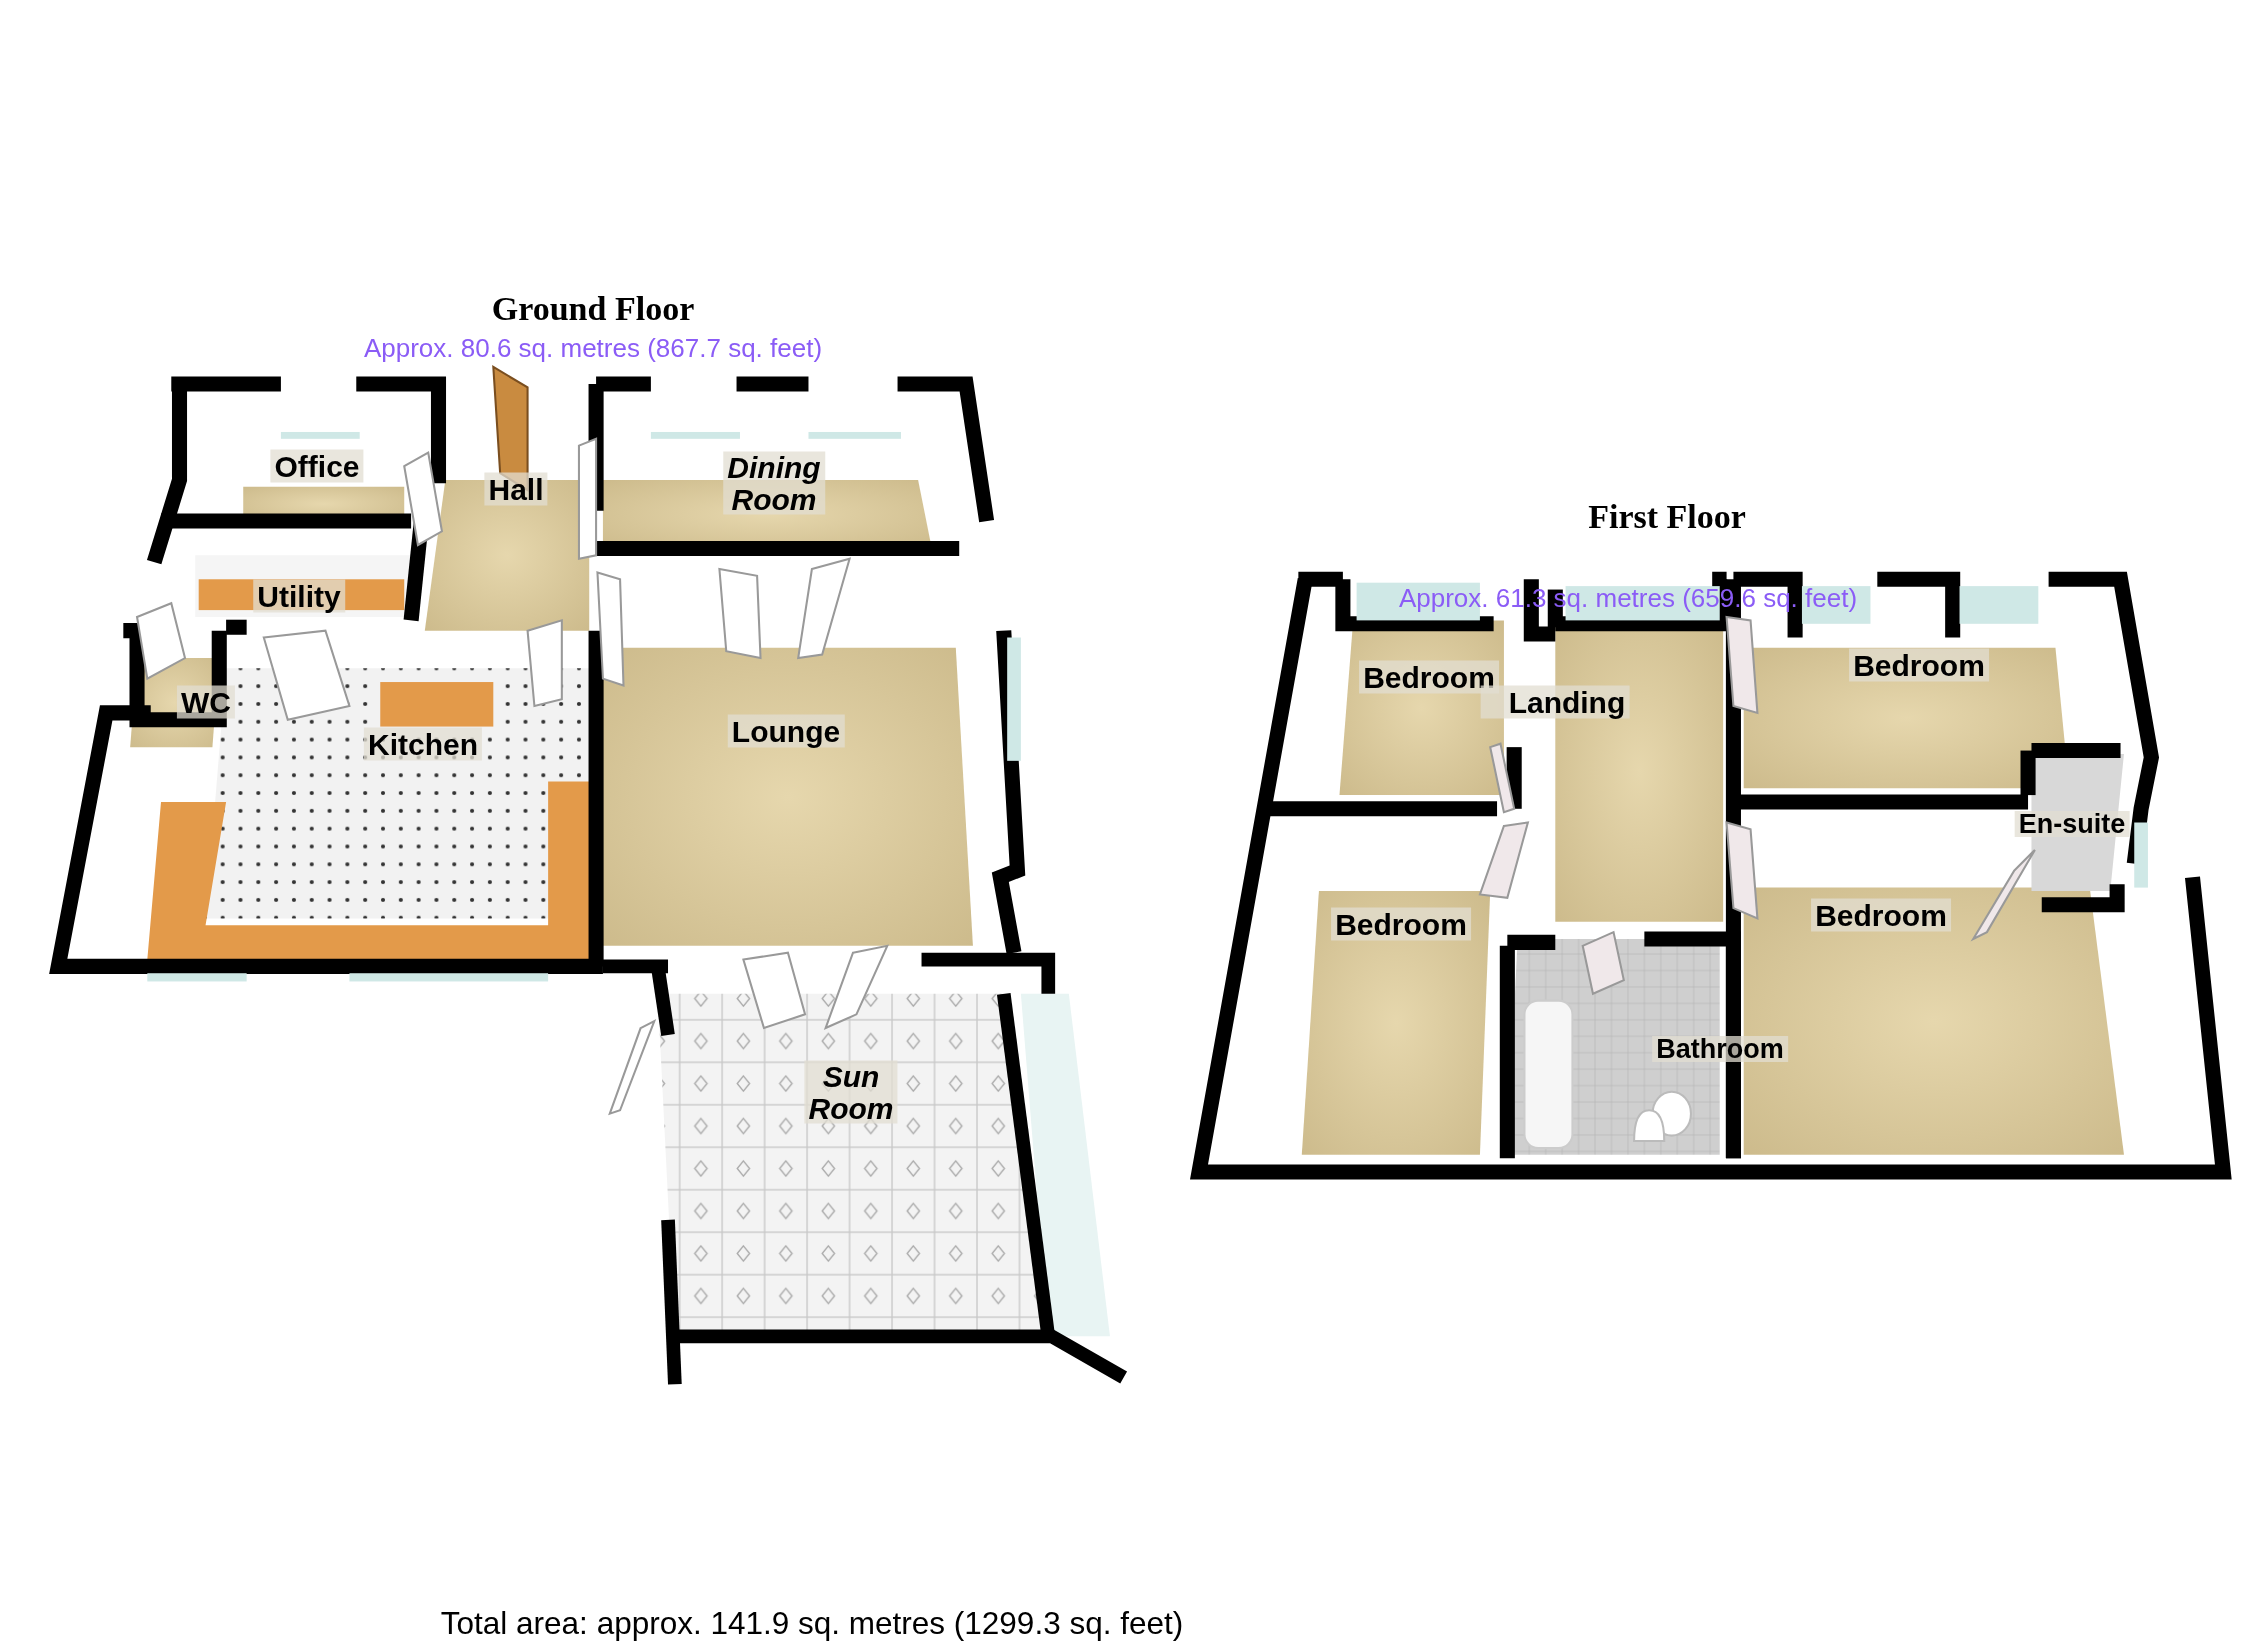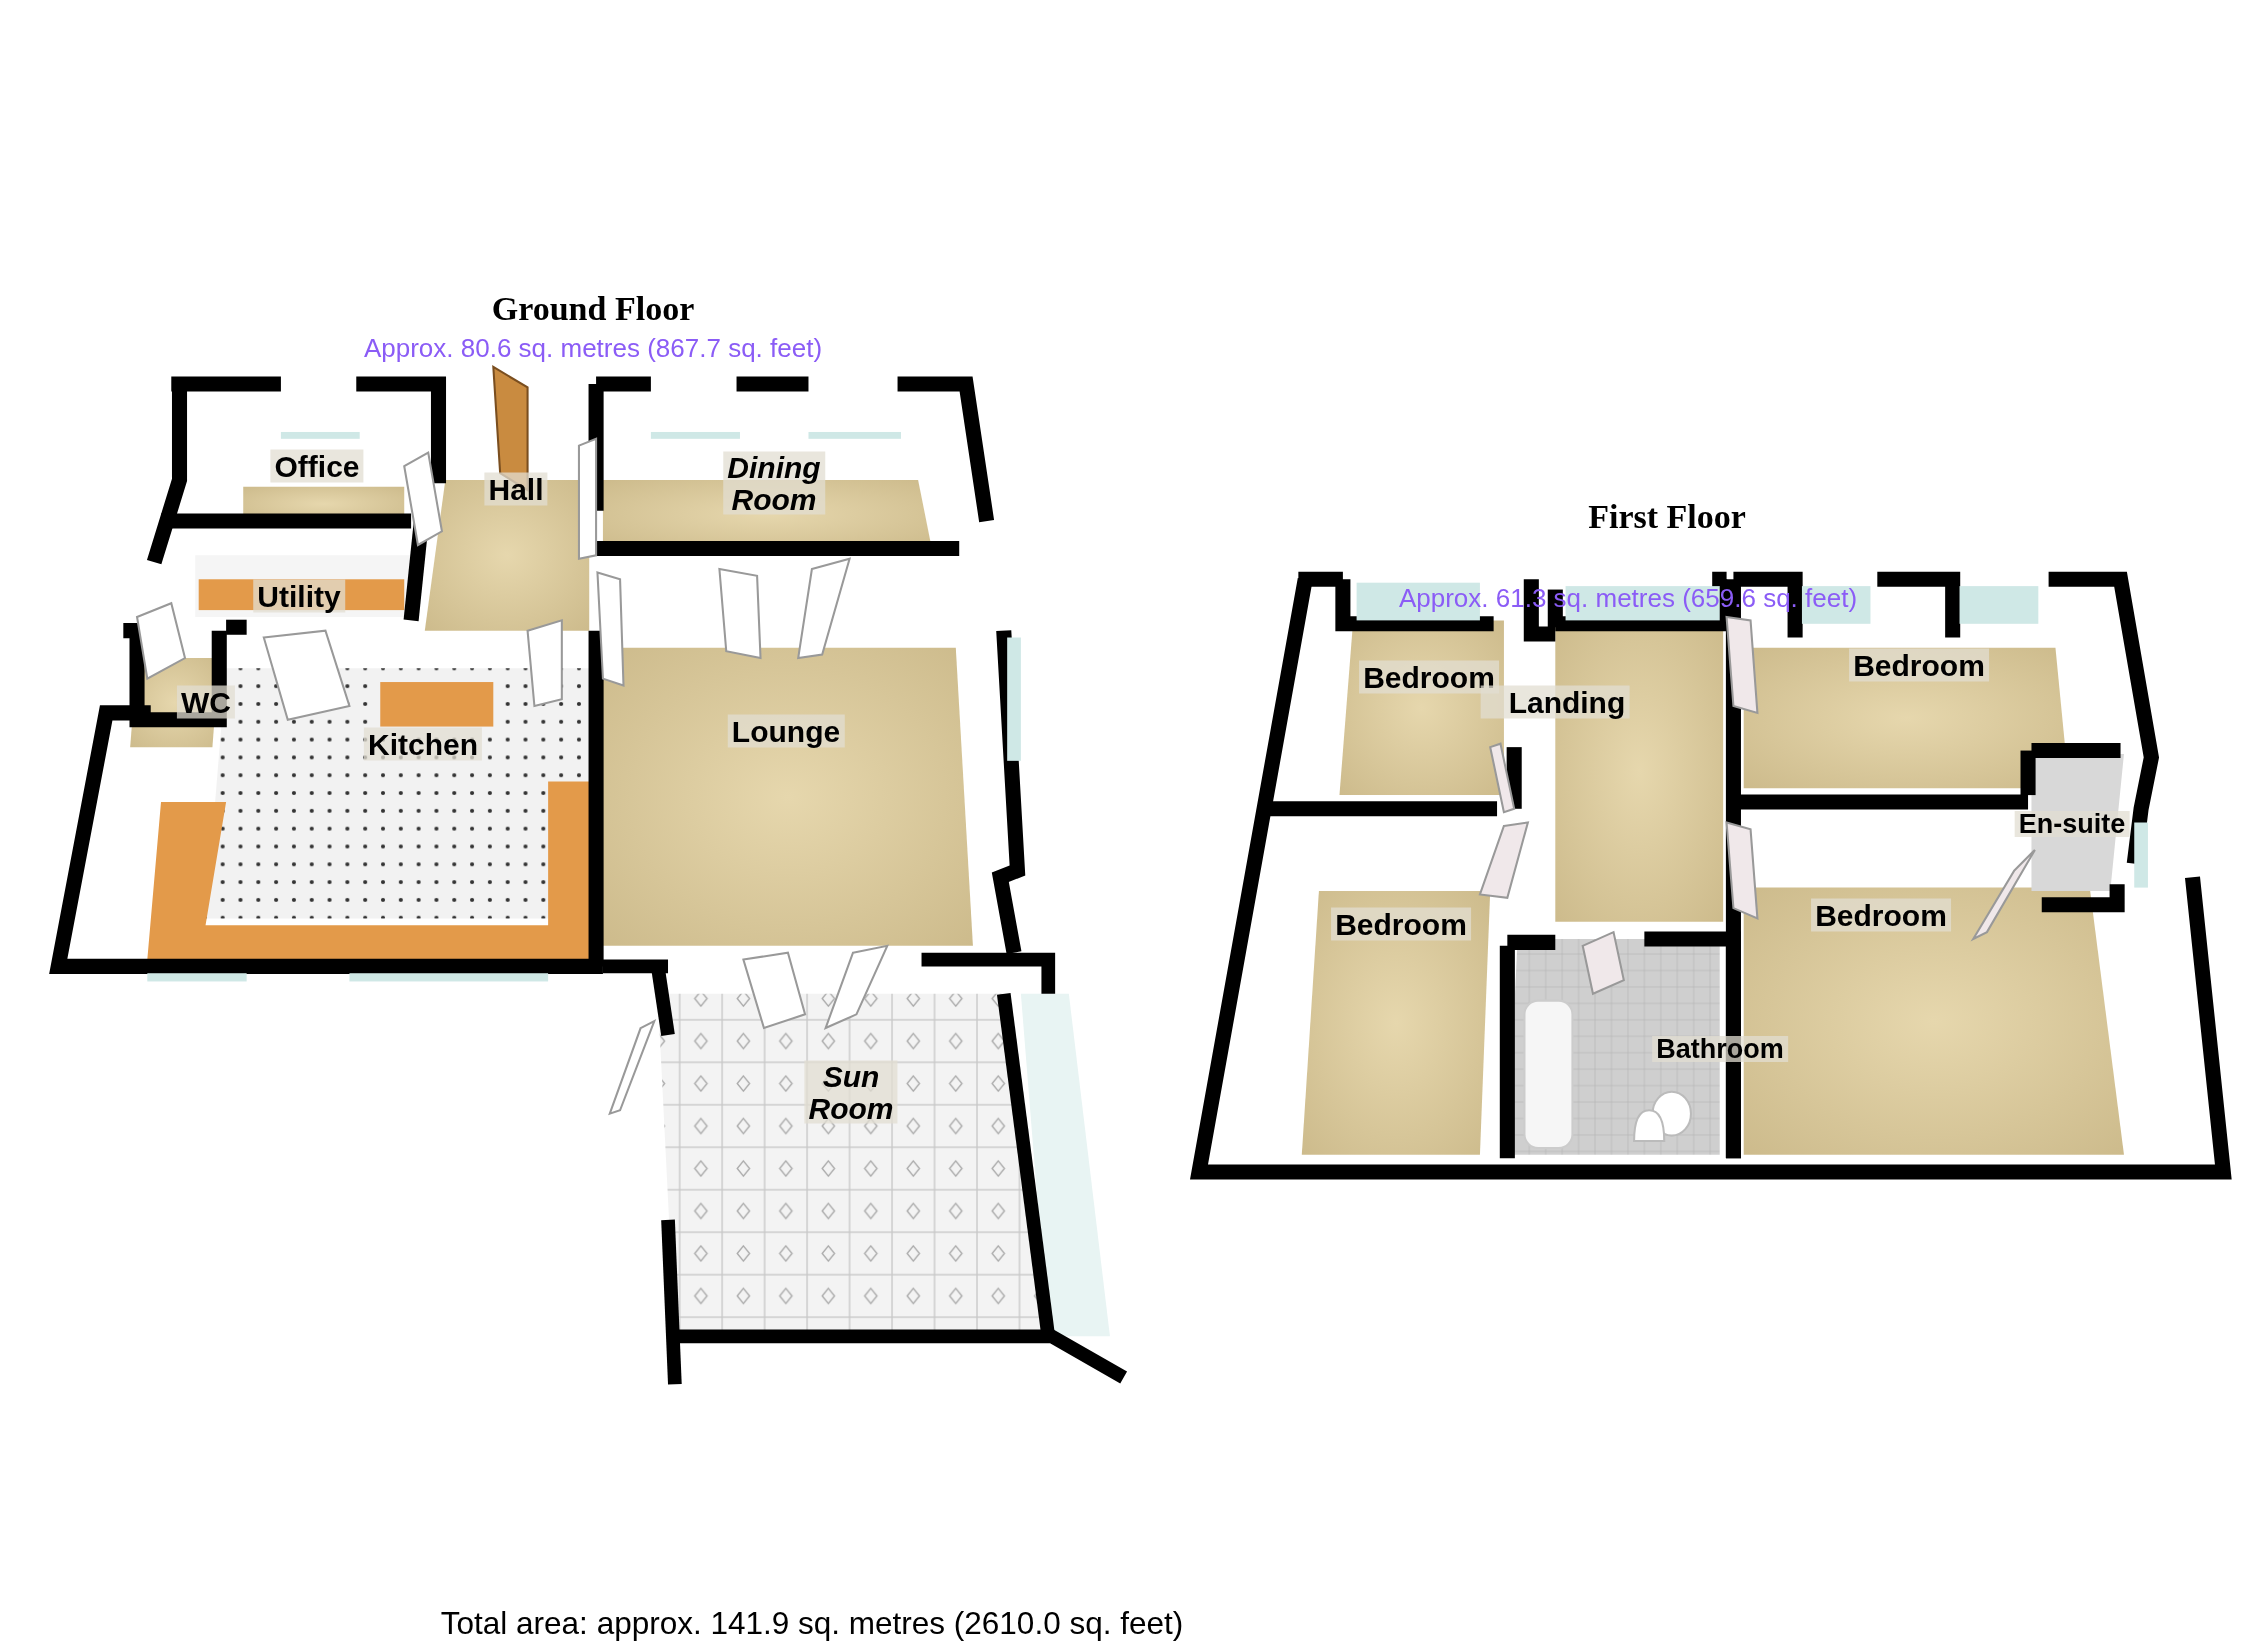--- a/index.html
+++ b/index.html
@@ -193,14 +193,14 @@
 </div>
 
 <div class="label" style="left:1429px;top:677px;">Bedroom</div>
 <div class="label" style="left:1555px;top:702px;padding-left:28px;">Landing</div>
 <div class="label" style="left:1919px;top:665px;">Bedroom</div>
 <div class="label small" style="left:2072px;top:824px;">En-suite</div>
 <div class="label" style="left:1401px;top:924px;">Bedroom</div>
 <div class="label" style="left:1881px;top:915px;">Bedroom</div>
 <div class="label small" style="left:1720px;top:1049px;text-align:center;">Bathroom</div>
 
-<div class="total" style="left:812px;top:1605px;">Total area: approx. 141.9 sq. metres (2610.0 sq. feet)</div>
+<div class="total" style="left:812px;top:1605px;">Total area: approx. 141.9 sq. metres (1299.3 sq. feet)</div>
 
 
 </body></html>

